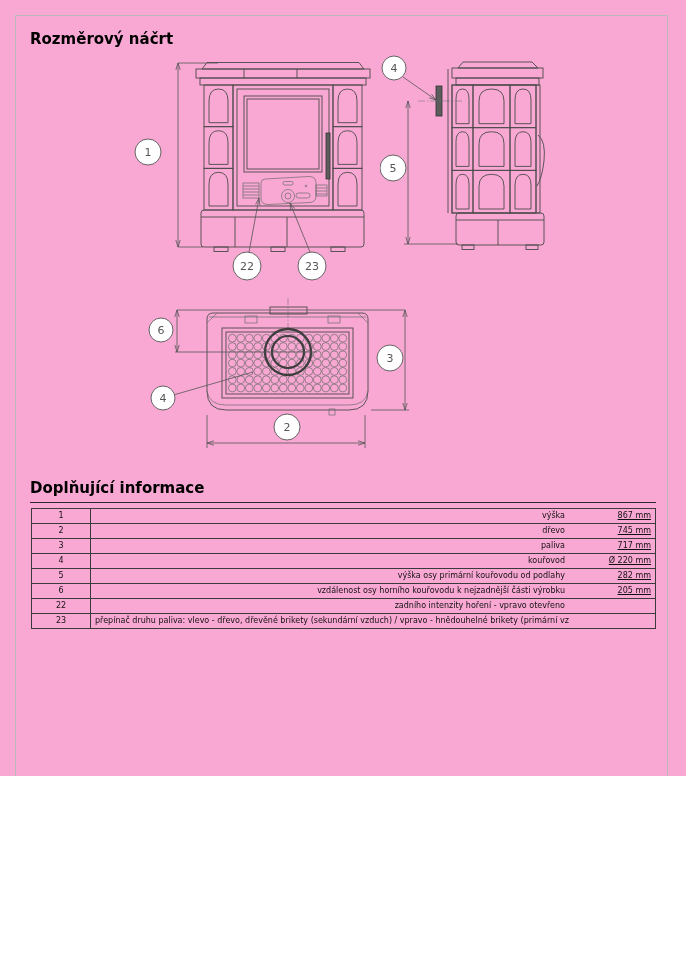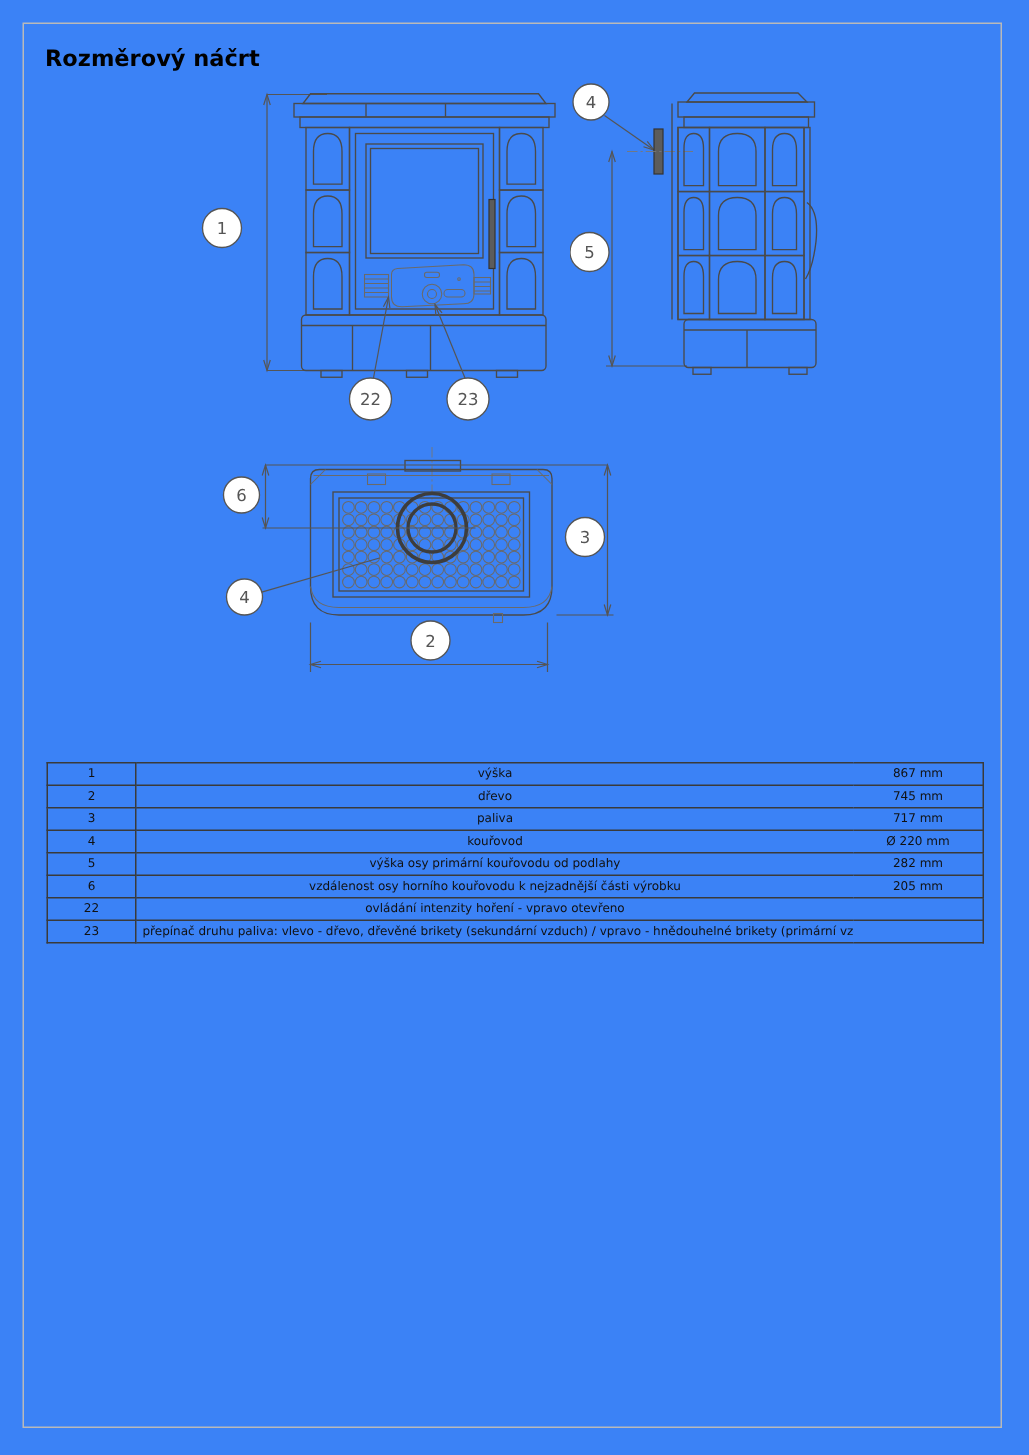--- a/index.html
+++ b/index.html
@@ -1,38 +1,38 @@
 <!DOCTYPE html>
 <html><head>
 <meta charset="utf-8">
 <style>
   html,body{margin:0;padding:0;background:#fff;}
-  .page{position:relative;width:686px;height:970px;background:#3b82f6;font-family:"DejaVu Sans",sans-serif;overflow:hidden;}
+  .page{position:relative;width:686px;height:776px;background:#f9a8d4;font-family:"DejaVu Sans",sans-serif;overflow:hidden;}
   .page-border{position:absolute;left:15px;top:15px;width:651px;height:935px;border:1px solid #b9b9b9;}
   .h-title{position:absolute;left:30px;margin:0;font-size:15px;font-weight:bold;color:#000;letter-spacing:0;}
   #title1{top:30px;}
   #title2{top:479px;width:626px;padding-bottom:5px;border-bottom:1px solid #2a2a2a;}
   .drawing{position:absolute;}
   #front-view{left:130px;top:55px;}
   #side-view{left:380px;top:55px;}
   #top-view{left:145px;top:295px;}
   
   .ln{stroke:#4a4a4a;fill:none;stroke-width:0.9;}
   .thin{stroke:#6a6a6a;stroke-width:0.7;}
   .dim{stroke:#555;fill:none;stroke-width:0.8;}
   .cl{stroke:#777;fill:none;stroke-width:0.6;stroke-dasharray:7 2 1.5 2;}
   .co-circle{fill:#fff;stroke:#555;stroke-width:0.9;}
   .co-text{font-family:"DejaVu Sans",sans-serif;font-size:11px;fill:#555;text-anchor:middle;}
   .dark{fill:#5c5c5c;stroke:#333;stroke-width:0.8;}
   
   .info-table{position:absolute;left:31px;top:508px;width:625px;border-collapse:collapse;font-size:8px;color:#111;table-layout:fixed;}
   .info-table td{border-top:1px solid #3a3a3a;border-bottom:1px solid #3a3a3a;padding:2px 4px;height:10px;line-height:1.25;overflow:hidden;white-space:nowrap;}
   .info-table td.num{border-left:1px solid #3a3a3a;border-right:1px solid #3a3a3a;width:50px;text-align:center;}
-  .info-table td.desc{border-right:none;text-align:center;}
-  .info-table td.val{border-left:none;border-right:1px solid #3a3a3a;width:78px;text-align:center;}
+  .info-table td.desc{border-right:none;text-align:right;}
+  .info-table td.val{border-left:none;border-right:1px solid #3a3a3a;width:78px;text-align:right;text-decoration:underline;}
 </style>
 </head>
 <body>
 
 <div class="page">
   <div class="page-border"></div>
 
   <h1 class="h-title" id="title1">Rozměrový náčrt</h1>
 
   <svg id="front-view" class="drawing" width="250" height="230" viewBox="0 0 250 230">
@@ -365,20 +365,21 @@
 
     <g class="dim">
       <line x1="29.5" y1="99.7" x2="108" y2="77"></line>
     </g>
     <g>
       <circle class="co-circle" cx="18" cy="103" r="12"></circle>
       <text class="co-text" x="18" y="107">4</text>
     </g>
   </svg>
 
+  <h2 class="h-title" id="title2">Doplňující informace</h2>
 
   <table class="info-table">
     <tbody>
       <tr>
         <td class="num">1</td>
         <td class="desc">výška</td>
         <td class="val">867 mm</td>
       </tr>
       <tr>
         <td class="num">2</td>
@@ -400,21 +401,21 @@
         <td class="desc">výška osy primární kouřovodu od podlahy</td>
         <td class="val">282 mm</td>
       </tr>
       <tr>
         <td class="num">6</td>
         <td class="desc">vzdálenost osy horního kouřovodu k nejzadnější části výrobku</td>
         <td class="val">205 mm</td>
       </tr>
       <tr>
         <td class="num">22</td>
-        <td class="desc">ovládání intenzity hoření - vpravo otevřeno</td>
+        <td class="desc">zadního intenzity hoření - vpravo otevřeno</td>
         <td class="val"></td>
       </tr>
       <tr>
         <td class="num">23</td>
         <td class="desc">přepínač druhu paliva: vlevo - dřevo, dřevěné brikety (sekundární vzduch) / vpravo - hnědouhelné brikety (primární vzduch)</td>
         <td class="val"></td>
       </tr>
     </tbody>
   </table>
 </div>

